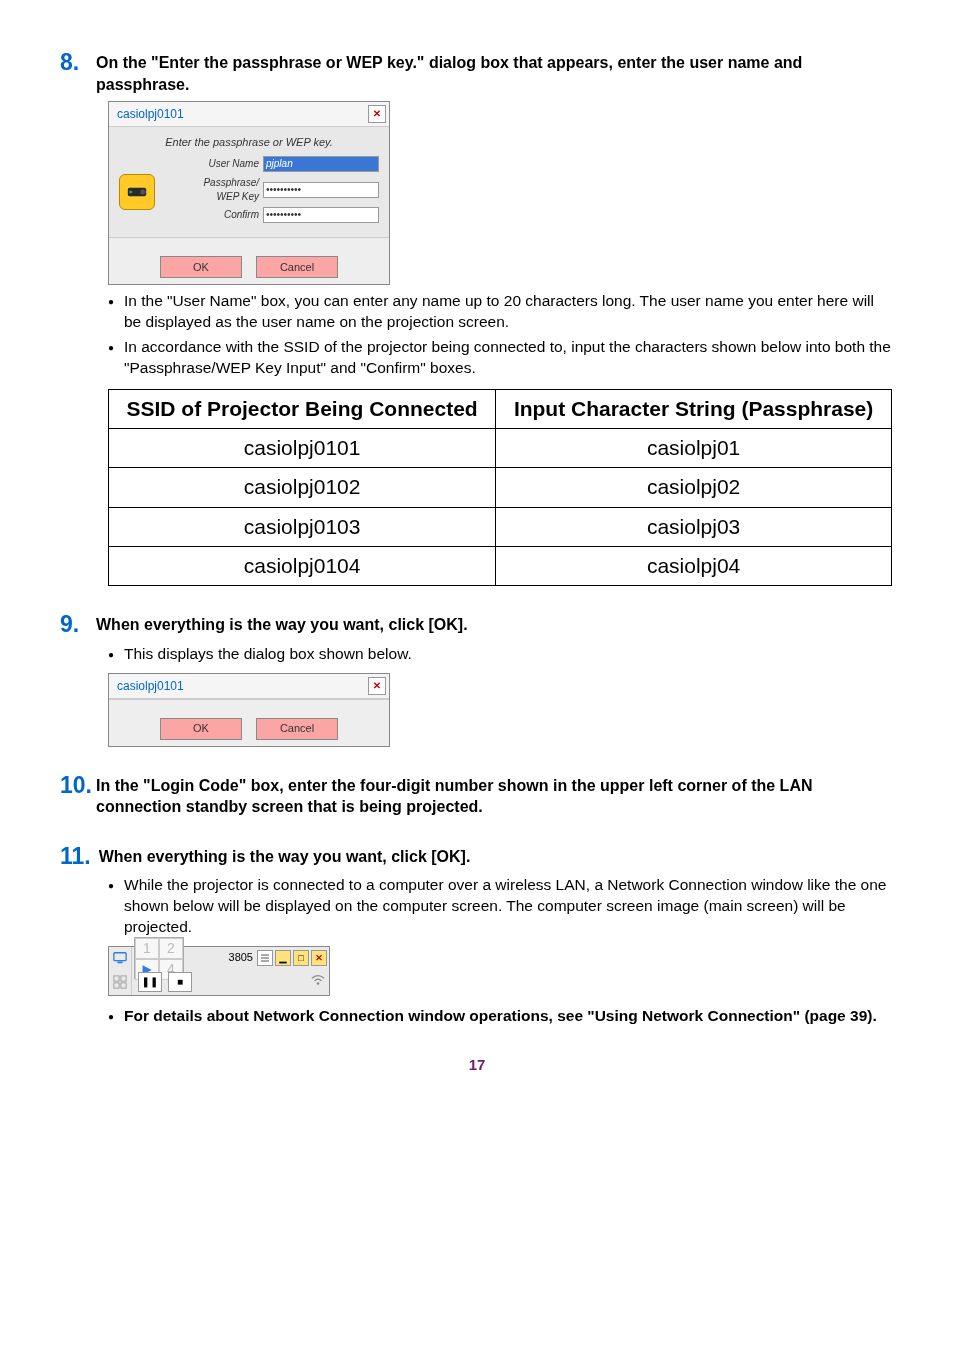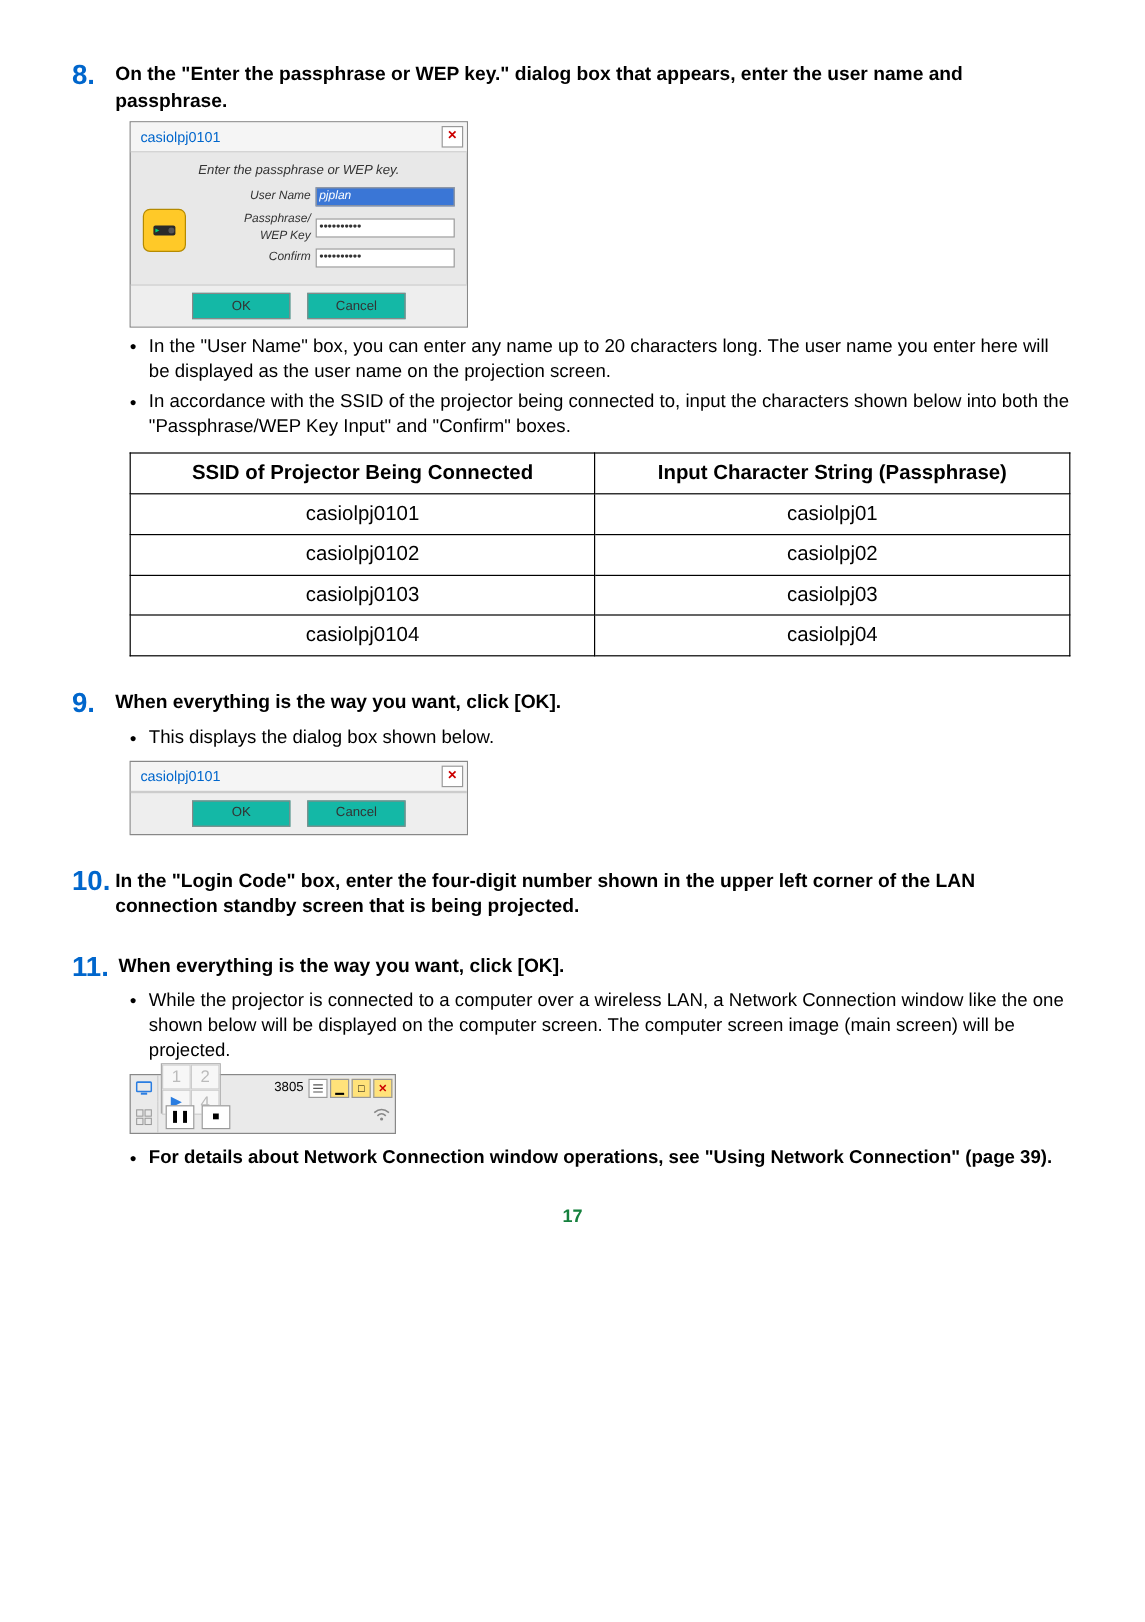--- a/index.html
+++ b/index.html
@@ -98,37 +98,37 @@
   .form-row .field{
     width:110px;height:14px;border:1px solid #999;background:#fff;font-size:10px;padding:0 2px;
     display:inline-flex;align-items:center;
   }
   .field.highlight{background:#3a76d6;color:#fff;}
   .dialog-buttons{
     display:flex;justify-content:center;gap:14px;
     border-top:1px solid #ccc;padding:6px 0;background:#eee;
   }
   .dialog-buttons .btn{
-    width:80px;height:20px;border:1px solid #888;background:#14b8a6;
-    font-size:11px;display:inline-flex;align-items:center;justify-content:center;
+    width:80px;height:20px;border:1px solid #888;background:#fca5a5;
+    font-size:11px;display:inline-flex;align-items:center;justify-content:center;margin-top:12px;
   }
 
   .dialog2 .inner-top{
     display:flex;gap:8px;align-items:flex-start;
   }
   .dialog2 .lines{flex:1;}
   .dialog2 .lines div{margin-bottom:4px;font-size:11px;}
   .dialog2 .login-field{display:inline-block;width:80px;height:14px;border:1px solid #999;background:#fff;vertical-align:middle;}
 
   
   table.ssid {
     border-collapse: collapse;
     width: 100%;
     margin: 10px 0 0 0;
-    font-size: 17px;
+    font-size: 21px;
     border-radius: 16px;
   }
   table.ssid th, table.ssid td {
     border: 1px solid #000;
     padding: 5px 8px;
     text-align: center;
   }
   table.ssid th {
     font-weight: bold;
   }
@@ -150,21 +150,21 @@
   .netwin-bot .controls{flex:1;display:flex;align-items:center;gap:6px;padding-left:6px;}
   .ctrlbtn{width:22px;height:18px;border:1px solid #999;background:#fff;display:inline-flex;align-items:center;justify-content:center;font-size:10px;}
   .quad{
     width:48px;height:40px;border:1px solid #aaa;display:grid;grid-template-columns:1fr 1fr;grid-template-rows:1fr 1fr;margin:2px;
   }
   .quad div{border:1px solid #ccc;display:flex;align-items:center;justify-content:center;font-size:14px;color:#bbb;background:#f7f7f7;}
   .quad .active{color:#2a7de1;}
   .playtri{color:#2a7de1;font-size:12px;}
   .wifi{margin-left:auto;margin-right:4px;color:#888;font-size:12px;}
   .page-num{
-    text-align:center;color:#15803d;font-weight:bold;font-size:15px;margin-top:28px;
+    text-align:center;color:#701a75;font-weight:bold;font-size:15px;margin-top:28px;
   }
 </style>
 </head>
 <body>
 
 <div class="step">
   <div class="step-header">
     <span class="step-num">8.</span>
     <span class="step-title">On the "Enter the passphrase or WEP key." dialog box that appears, enter the user name and passphrase.</span>
   </div>

